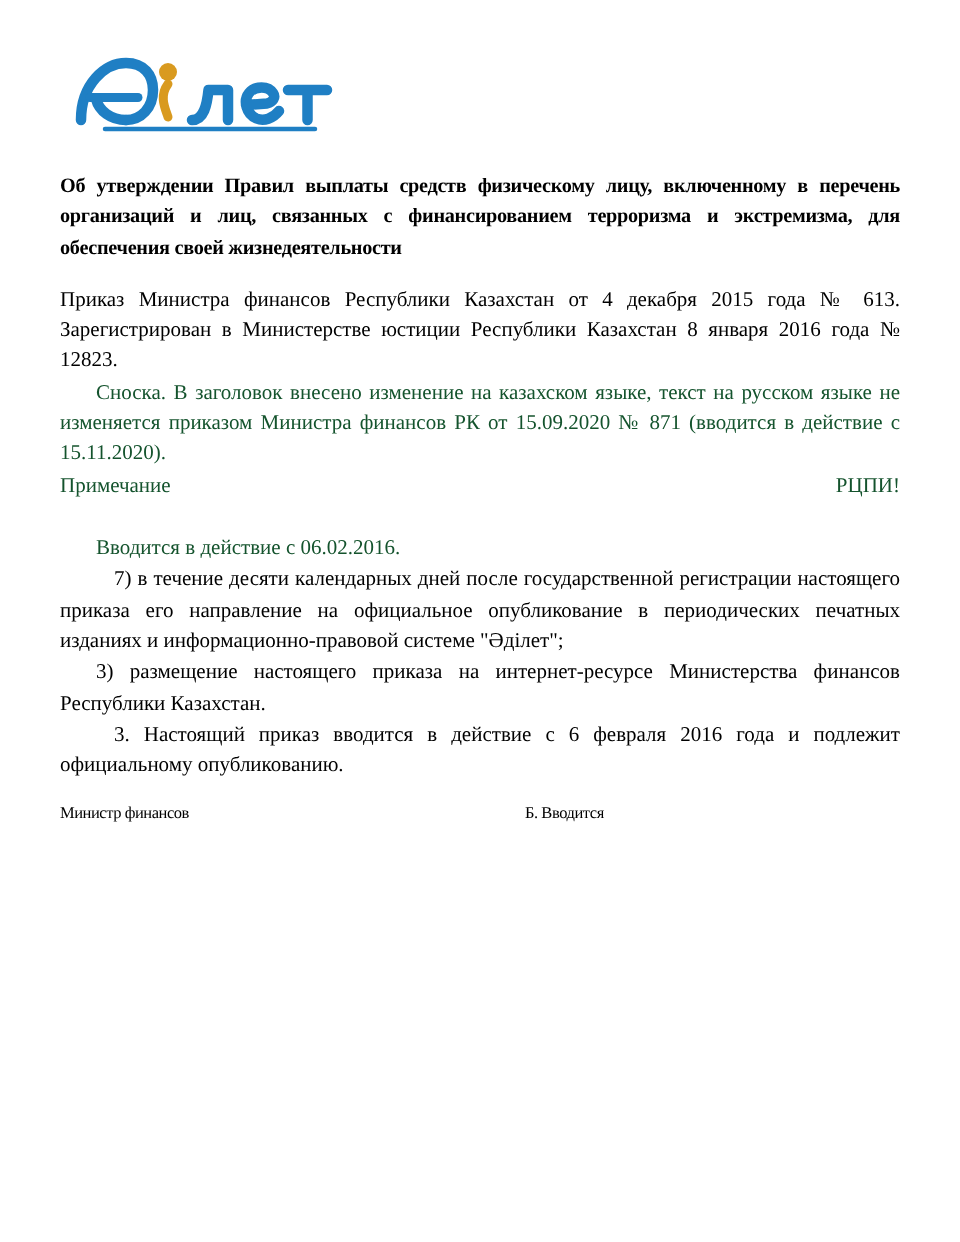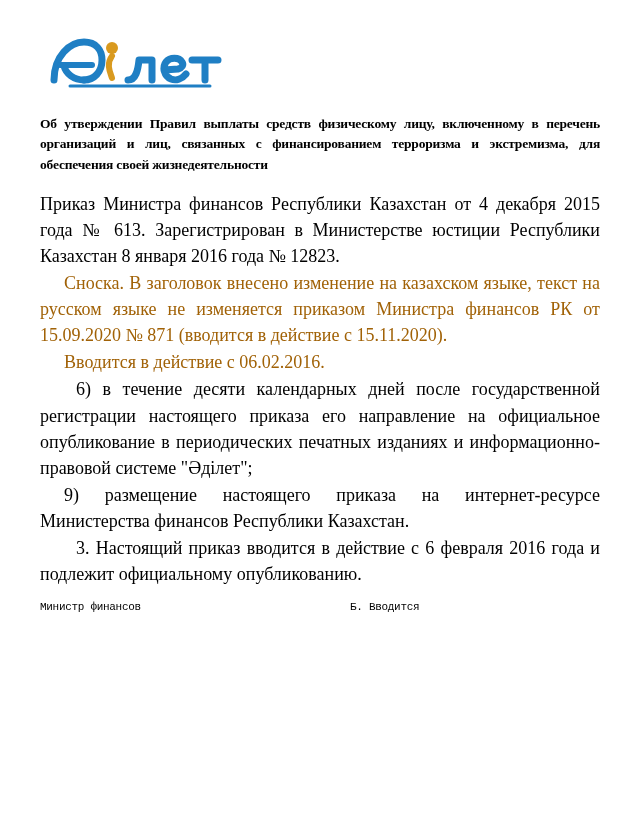--- a/index.html
+++ b/index.html
@@ -34,48 +34,47 @@
     font-weight: bold;
     font-size: 13.5px;
     line-height: 1.5;
     text-align: justify;
     margin-bottom: 16px;
     letter-spacing: -0.2px;
   }
 
   
   p.para {
-    font-size: 18px;
+    font-size: 14px;
     line-height: 1.45;
     text-align: justify;
     margin: 0 0 1px 0;
     text-indent: 0;
   }
   p.indent { text-indent: 24px; }
   p.indent-lg { text-indent: 36px; }
   .red {
-    color: #a16207;
+    color: #14532d;
   }
   .justify-spread {
     text-align: justify;
   }
   .justify-spread::after {
     content: "";
     display: inline-block;
     width: 100%;
   }
   .bold { font-weight: bold; }
 
   
   .sign-row {
     display: flex;
     margin-top: 14px;
     font-size: 11px;
     letter-spacing: -0.3px;
-    font-family: Liberation Mono, monospace;
   }
   .sign-left { width: 310px; }
   .sign-right { }
 </style>
 </head>
 <body>
 
 <div class="page">
 
   <div class="logo">
@@ -94,31 +93,32 @@
       <path d="M30 52 L170 52" fill="none" stroke="#1f7fc4" stroke-width="3" stroke-linecap="round"></path>
     </svg>
   </div>
 
   <div class="doc-title">Об утверждении Правил выплаты средств физическому лицу, включенному в перечень организаций и лиц, связанных с финансированием терроризма и экстремизма, для обеспечения своей жизнедеятельности</div>
 
   <p class="para">Приказ Министра финансов Республики Казахстан от 4 декабря 2015 года № 613. Зарегистрирован в Министерстве юстиции Республики Казахстан 8 января 2016 года № 12823.</p>
 
   <p class="para indent red">Сноска. В заголовок внесено изменение на казахском языке, текст на русском языке не изменяется приказом Министра финансов РК от 15.09.2020 № 871 (вводится в действие с 15.11.2020).</p>
 
+  <p class="para red justify-spread">Примечание РЦПИ!</p>
 
   <p class="para indent red">Вводится в действие с 06.02.2016.</p>
 
 
 
 
 
 
-  <p class="para indent-lg">6) в течение десяти календарных дней после государственной регистрации настоящего приказа его направление на официальное опубликование в периодических печатных изданиях и информационно-правовой системе "Әділет";</p>
+  <p class="para indent-lg">7) в течение десяти календарных дней после государственной регистрации настоящего приказа его направление на официальное опубликование в периодических печатных изданиях и информационно-правовой системе "Әділет";</p>
 
-  <p class="para indent">9) размещение настоящего приказа на интернет-ресурсе Министерства финансов Республики Казахстан.</p>
+  <p class="para indent">3) размещение настоящего приказа на интернет-ресурсе Министерства финансов Республики Казахстан.</p>
 
   <p class="para indent-lg">3. Настоящий приказ вводится в действие с 6 февраля 2016 года и подлежит официальному опубликованию.</p>
 
   <div class="sign-row">
     <div class="sign-left">Министр финансов</div>
     <div class="sign-right">Б. Вводится</div>
   </div>
 
 </div>
 

